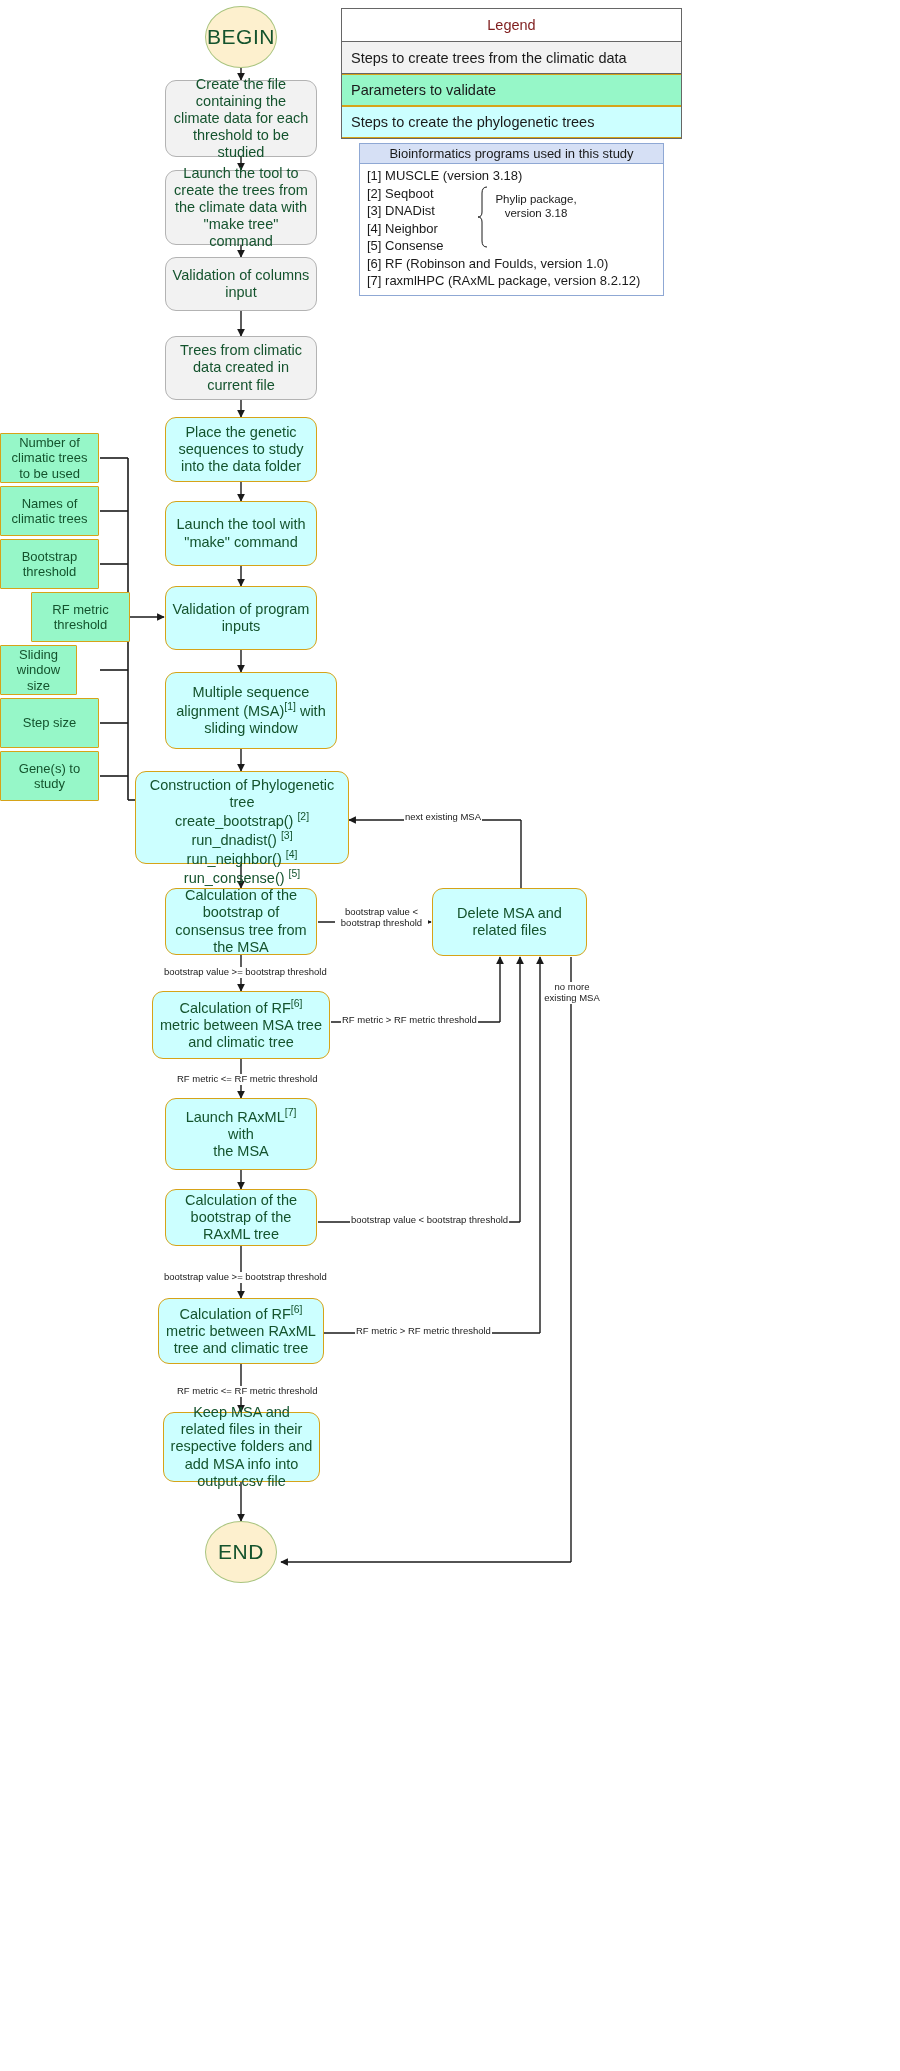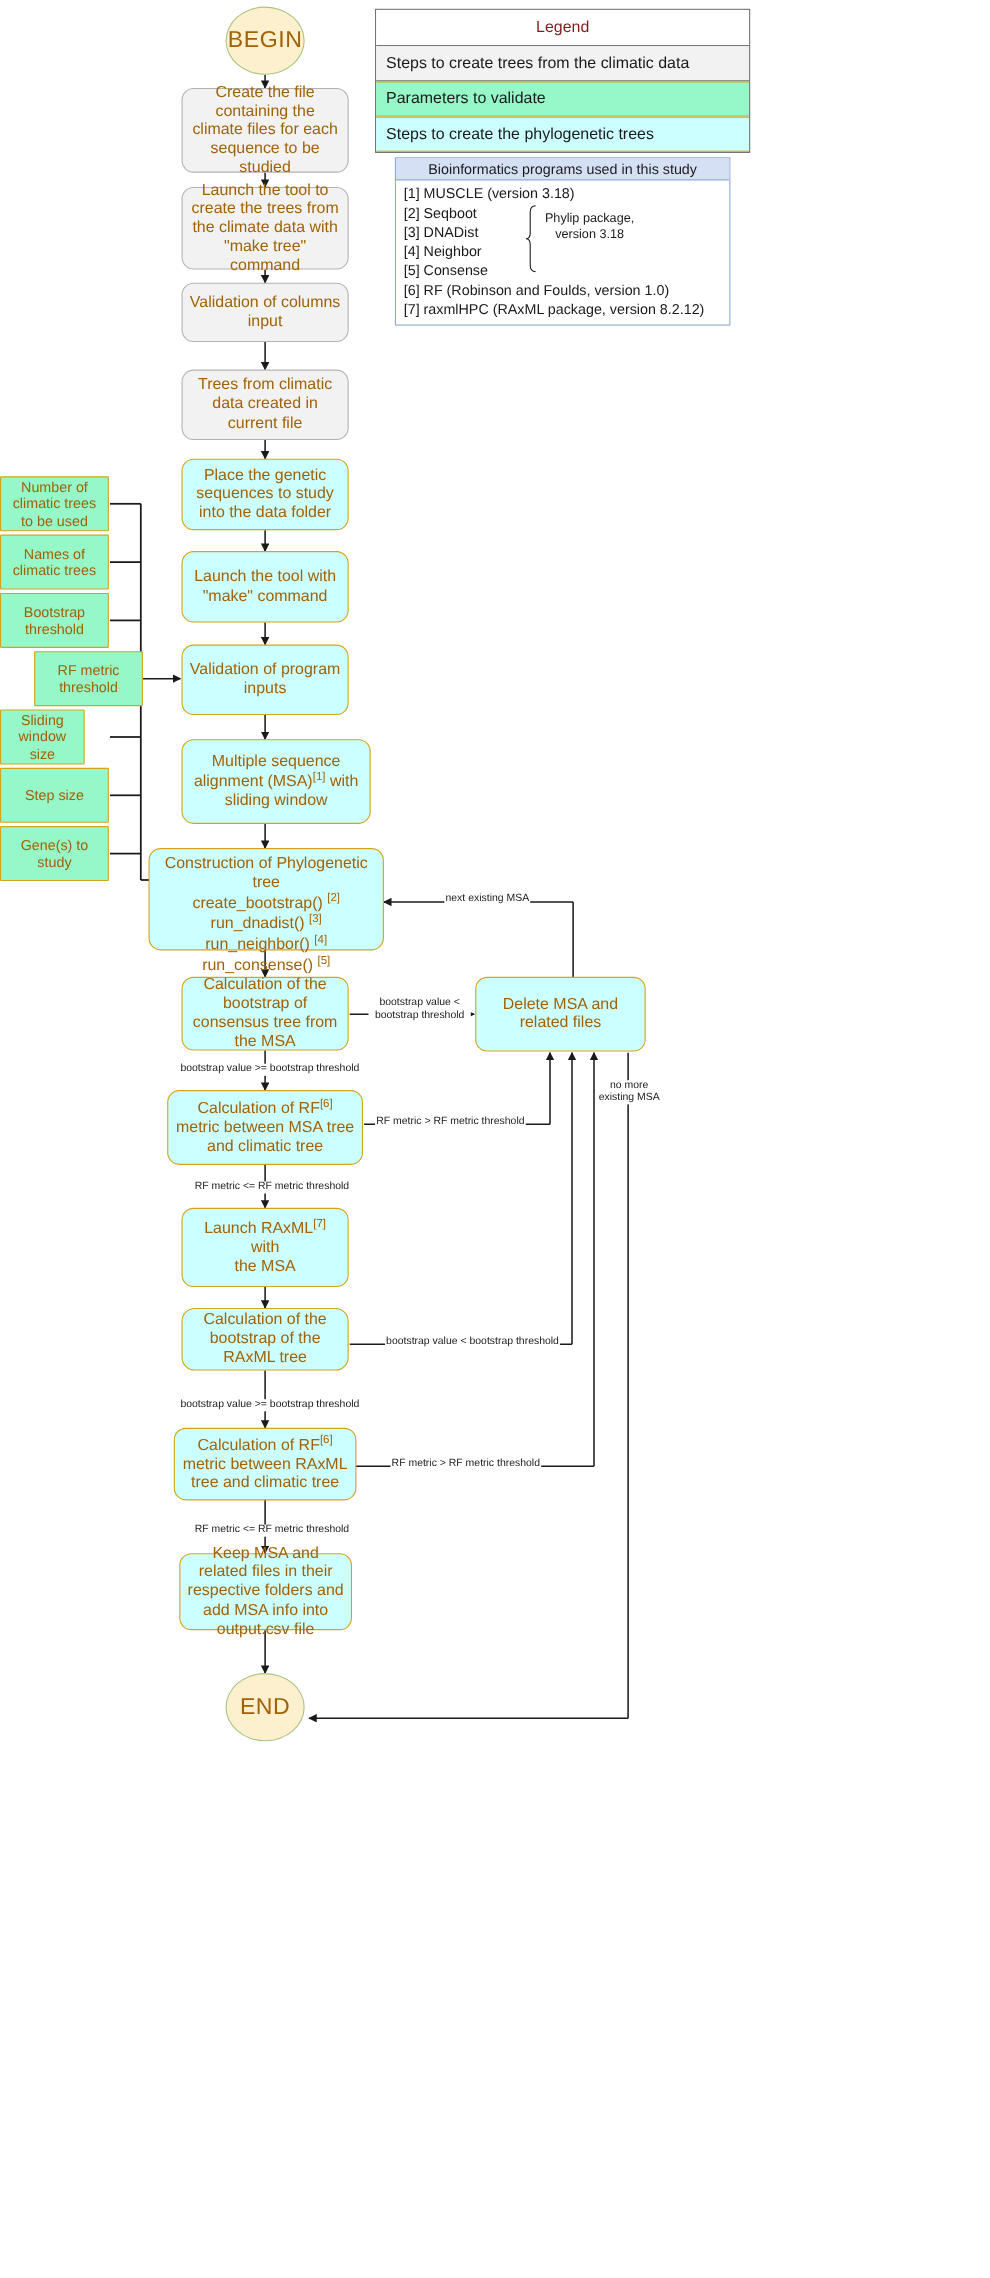--- a/index.html
+++ b/index.html
@@ -15,21 +15,21 @@
     background: #ffffff;
     overflow: hidden;
   }
   .node {
     position: absolute;
     display: flex;
     align-items: center;
     justify-content: center;
     text-align: center;
     line-height: 1.18;
-    color: #a16207;
+    color: #14532d;
   }
   
   .terminator {
     border-radius: 50%;
     background: #fdf0ce;
     border: 1.5px solid #a9c47f;
     font-size: 21px;
     letter-spacing: 0.5px;
   }
   
@@ -254,21 +254,21 @@
       </svg>
       <div class="brace-note">Phylip package, version 3.18</div>
     </div>
   </div>
 
   <div class="node terminator" style="left:205px; top:6px; width:72px; height:62px;">BEGIN</div>
 
   <div class="node terminator" style="left:205px; top:1521px; width:72px; height:62px;">END</div>
 
   <div class="node grey-step" style="left:165px; top:80px; width:152px; height:77px;">
-    <span class="inner">Create the file containing the climate files for each sequence to be studied</span>
+    <span class="inner">Create the file containing the climate data for each threshold to be studied</span>
   </div>
 
   <div class="node grey-step" style="left:165px; top:170px; width:152px; height:75px;">
     <span class="inner">Launch the tool to create the trees from the climate data with "make tree" command</span>
   </div>
 
   <div class="node grey-step" style="left:165px; top:257px; width:152px; height:54px;">
     <span class="inner">Validation of columns input</span>
   </div>
 
@@ -311,21 +311,21 @@
   </div>
 
   <div class="node cyan-step" style="left:152px; top:991px; width:178px; height:68px;">
     <span class="inner">Calculation of RF<span class="sup">[6]</span><br>metric between MSA tree<br>and climatic tree</span>
   </div>
 
   <div class="node cyan-step" style="left:165px; top:1098px; width:152px; height:72px;">
     <span class="inner">Launch RAxML<span class="sup">[7]</span> with<br>the MSA</span>
   </div>
 
-  <div class="node cyan-step" style="left:165px; top:1189px; width:152px; height:57px;border-radius:12px;">
+  <div class="node cyan-step" style="left:165px; top:1189px; width:152px; height:57px;">
     <span class="inner">Calculation of the bootstrap of the RAxML tree</span>
   </div>
 
   <div class="node cyan-step" style="left:158px; top:1298px; width:166px; height:66px;">
     <span class="inner">Calculation of RF<span class="sup">[6]</span><br>metric between RAxML<br>tree and climatic tree</span>
   </div>
 
   <div class="node cyan-step" style="left:163px; top:1412px; width:157px; height:70px;">
     <span class="inner">Keep MSA and related files in their respective folders and add MSA info into output.csv file</span>
   </div>

